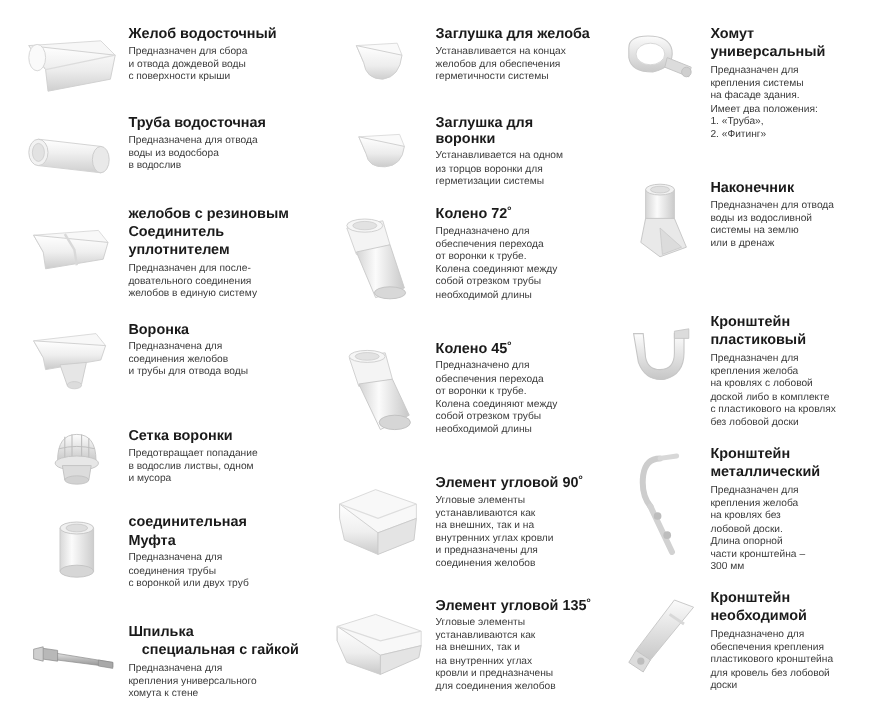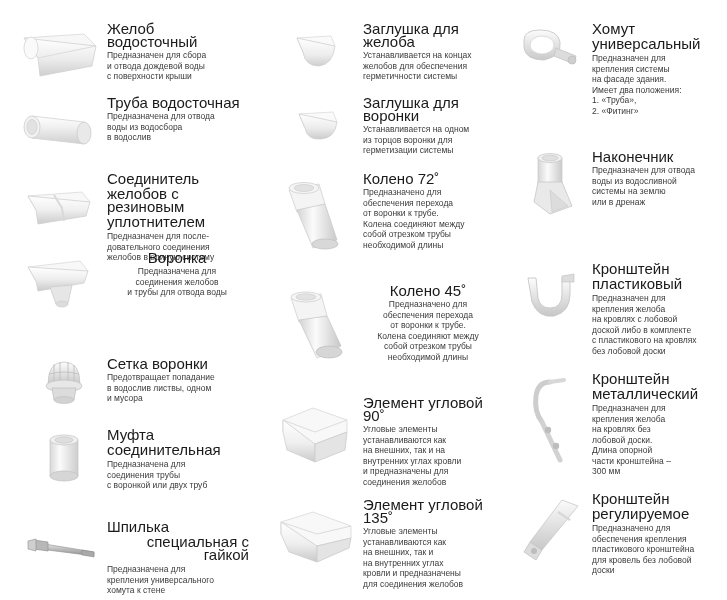--- a/index.html
+++ b/index.html
@@ -36,22 +36,22 @@
   }
   .item-art {
     position: absolute;
     left: 0;
     top: 0;
   }
   .item-text {
     position: absolute;
   }
   .title {
-    font-size: 15px;
-    font-weight: normal;
+    font-size: 12px;
+    font-weight: bold;
     line-height: 13px;
     margin: 0 0 2px 0;
     color: #1a1a1a;
   }
   .desc {
     font-size: 8.5px;
     line-height: 10.5px;
     margin: 0;
     color: #3a3a3a;
   }
@@ -126,32 +126,32 @@
                 <stop offset="0.5" stop-color="#efefef"></stop>
                 <stop offset="1" stop-color="#cccccc"></stop>
             </linearGradient>
           </defs>
           <path d="M8 10 L62 6 L70 16 L16 24 Z" fill="#f8f8f8" stroke="#dadada" stroke-width="0.8"></path>
           <path d="M8 10 L16 24 L18 38 L66 30 L70 16 Z" fill="url(#g3)" stroke="#cfcfcf" stroke-width="0.8"></path>
           <path d="M34 9 L42 22 L44 35" fill="none" stroke="#d9d9d9" stroke-width="2"></path>
         </svg>
       </div>
       <div class="item-text" style="left:97px; top:0px; width:142px;">
+        <div class="title">желобов с резиновым</div>
         <div class="title">Соединитель</div>
-        <div class="title">желобов с резиновым</div>
         <div class="title" style="margin-bottom:3px;">уплотнителем</div>
         <div class="desc">
           <span class="line">Предназначен для после-</span>
           <span class="line">довательного соединения</span>
           <span class="line">желобов в единую систему</span>
         </div>
       </div>
     </div>
 
-    <div class="item" style="left:10px; top:251px; width:235px; height:70px;text-align:center;">
+    <div class="item" style="left:10px; top:268px; width:235px; height:70px;">
       <div class="item-art" style="left:12px; top:4px;">
         <svg width="78" height="58" viewBox="0 0 78 58">
           <defs>
             <linearGradient id="g4" x1="0" y1="0" x2="0" y2="1">
               <stop offset="0" stop-color="#ffffff"></stop>
                 <stop offset="0.5" stop-color="#eeeeee"></stop>
                 <stop offset="1" stop-color="#cacaca"></stop>
             </linearGradient>
           </defs>
           <path d="M6 12 L58 6 L66 16 L14 26 Z" fill="#f8f8f8" stroke="#d9d9d9" stroke-width="0.8"></path>
@@ -207,22 +207,22 @@
                 <stop offset="1" stop-color="#cdcdcd"></stop>
             </linearGradient>
           </defs>
           <path d="M14 12 L42 12 L42 48 L14 48 Z" fill="url(#g6)" stroke="#cacaca" stroke-width="0.8"></path>
           <ellipse cx="28" cy="12" rx="14" ry="5" fill="#f0f0f0" stroke="#c6c6c6" stroke-width="0.8"></ellipse>
           <ellipse cx="28" cy="12" rx="9" ry="3.2" fill="#dedede" stroke="#c3c3c3" stroke-width="0.6"></ellipse>
           <ellipse cx="28" cy="48" rx="14" ry="5" fill="#d6d6d6" stroke="#c3c3c3" stroke-width="0.8"></ellipse>
         </svg>
       </div>
       <div class="item-text" style="left:97px; top:4px; width:140px;">
+        <div class="title" style="margin-bottom:3px;">соединительная</div>
         <div class="title">Муфта</div>
-        <div class="title" style="margin-bottom:3px;">соединительная</div>
         <div class="desc">
           <span class="line">Предназначена для</span>
           <span class="line">соединения трубы</span>
           <span class="line">с воронкой или двух труб</span>
         </div>
       </div>
     </div>
 
     <div class="item" style="left:10px; top:512px; width:235px; height:70px;">
       <div class="item-art" style="left:12px; top:14px;">
@@ -342,21 +342,21 @@
                 <stop offset="1" stop-color="#c7c7c7"></stop>
             </linearGradient>
           </defs>
           <path d="M16 8 L46 4 L52 26 L24 32 Z" fill="#f4f4f4" stroke="#d0d0d0" stroke-width="0.8"></path>
           <ellipse cx="31" cy="7" rx="15" ry="5" fill="#f6f6f6" stroke="#cfcfcf" stroke-width="0.8"></ellipse>
           <ellipse cx="31" cy="7" rx="10" ry="3.2" fill="#e2e2e2" stroke="#c9c9c9" stroke-width="0.6"></ellipse>
           <path d="M24 30 L52 26 L66 56 L42 68 Z" fill="url(#g11)" stroke="#c9c9c9" stroke-width="0.8"></path>
           <ellipse cx="54" cy="62" rx="13" ry="6" fill="#d6d6d6" stroke="#c0c0c0" stroke-width="0.8"></ellipse>
         </svg>
       </div>
-      <div class="item-text" style="left:110px; top:0px; width:130px;text-align:center;">
+      <div class="item-text" style="left:110px; top:0px; width:130px;">
         <div class="title">Колено 45˚</div>
         <div class="desc">
           <span class="line">Предназначено для</span>
           <span class="line">обеспечения перехода</span>
           <span class="line">от воронки к трубе.</span>
           <span class="line">Колена соединяют между</span>
           <span class="line">собой отрезком трубы</span>
           <span class="line">необходимой длины</span>
         </div>
       </div>
@@ -542,21 +542,21 @@
             </linearGradient>
           </defs>
           <path d="M48 4 L64 10 L28 54 L16 46 Z" fill="url(#g17)" stroke="#c8c8c8" stroke-width="0.8"></path>
           <path d="M16 46 L28 54 L22 64 L10 56 Z" fill="#dcdcdc" stroke="#c3c3c3" stroke-width="0.8"></path>
           <path d="M44 16 L56 24" stroke="#d8d8d8" stroke-width="2.4" fill="none"></path>
           <circle cx="20" cy="55" r="3" fill="#bdbdbd"></circle>
         </svg>
       </div>
       <div class="item-text" style="left:96px; top:0px; width:136px;">
         <div class="title">Кронштейн</div>
-        <div class="title" style="margin-bottom:3px;">регулируемое</div>
+        <div class="title" style="margin-bottom:3px;">необходимой</div>
         <div class="desc">
           <span class="line">Предназначено для</span>
           <span class="line">обеспечения крепления</span>
           <span class="line">пластикового кронштейна</span>
           <span class="line">для кровель без лобовой</span>
           <span class="line">доски</span>
         </div>
       </div>
     </div>
   </div>

